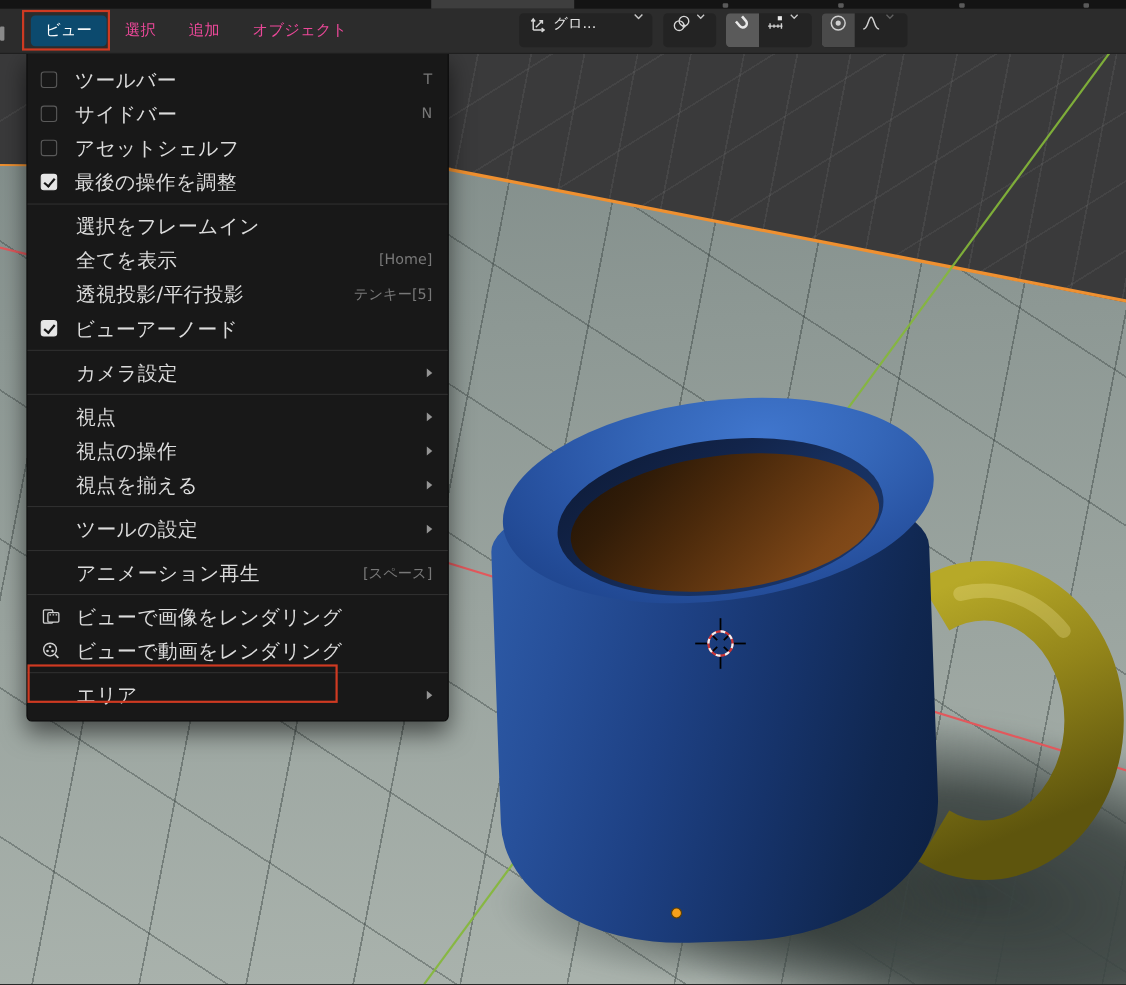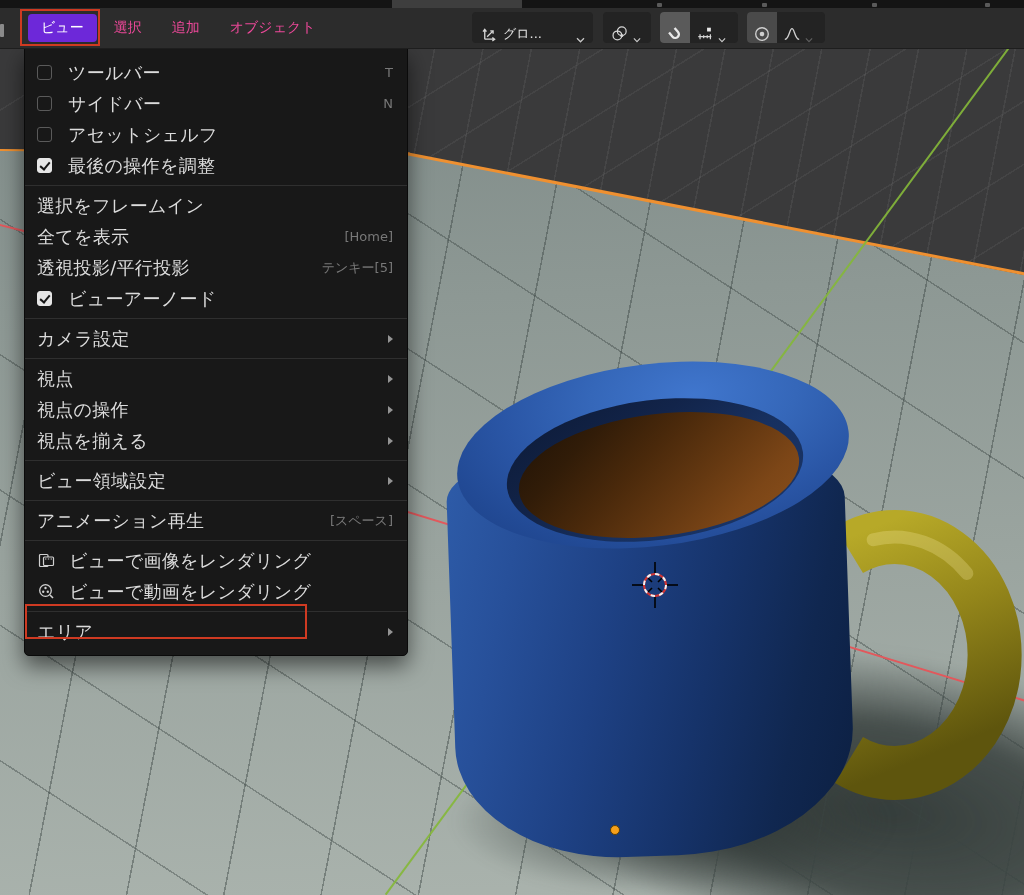--- a/index.html
+++ b/index.html
@@ -10,27 +10,27 @@
   .topstrip{position:absolute;top:0;left:0;width:1024px;height:8px;background:#141414;}
   .topstrip .frag-tab{position:absolute;left:392px;top:0;width:130px;height:8px;background:#3e3e3e;}
   .topstrip .dot{position:absolute;top:3px;width:5px;height:4px;background:#5a5a5a;border-radius:1px;}
 
   
   .header{position:absolute;top:8px;left:0;width:1024px;height:40px;background:#2c2c2c;
           border-bottom:1px solid #1e1e1e;z-index:40;}
   .hdr-frag{position:absolute;left:0;top:16px;width:4px;height:13px;background:#8a8a8a;border-radius:1px;}
   .menubar{position:absolute;left:28px;top:4px;display:flex;align-items:center;gap:4px;height:32px;}
   .menu-btn{font-size:14px;color:#ec4899;padding:5px 13px;border-radius:4px;cursor:default;white-space:nowrap;}
-  .menu-btn.checked{background:#6d28d9;color:#ffffff;}
+  .menu-btn.checked{background:#0c4a6e;color:#ffffff;}
   .annot-btn{position:absolute;left:20px;top:1px;width:80px;height:37px;border:2px solid #cf3a22;
              box-sizing:border-box;pointer-events:none;z-index:60;}
 
   .tgroup{position:absolute;top:4px;height:31px;background:#232323;border-radius:4px;display:flex;
           align-items:center;box-sizing:border-box;overflow:hidden;}
-  .tcell{display:flex;align-items:flex-end;height:100%;padding:0 6px;gap:4px;}
+  .tcell{display:flex;align-items:flex-start;height:100%;padding:0 6px;gap:4px;}
   .tcell.lit{background:#5a5a5a;}
   .tcell.mid{background:#4a4a4a;}
   .tlabel{font-size:13px;color:#e2e2e2;white-space:nowrap;}
   .chev{display:inline-block;}
   .chev.dim path{stroke:#5f5f5f;}
 
   
   .viewport{position:absolute;top:48px;left:0;width:1024px;height:847px;overflow:hidden;
             background:linear-gradient(178deg,#7e8a87 0%,#8d9894 30%,#9aa49f 60%,#aab3ad 100%);}
   .layer{position:absolute;inset:0;pointer-events:none;}
@@ -76,21 +76,21 @@
              background:#181818;border:1px solid #0a0a0a;border-radius:0 0 5px 5px;
              box-shadow:0 10px 22px rgba(0,0,0,.55);z-index:30;}
   .menu-row{display:flex;align-items:center;height:31px;padding:0 14px 0 12px;box-sizing:border-box;}
   .menu-check{width:15px;height:15px;margin-right:16px;border:1px solid #5a5a5a;border-radius:3px;
               box-sizing:border-box;position:relative;flex:none;}
   .menu-check.checked{background:#e6e6e6;border-color:#e6e6e6;}
   .menu-check.checked::after{content:"";position:absolute;left:4px;top:1px;width:4px;height:8px;
               border:solid #161616;border-width:0 2px 2px 0;transform:rotate(40deg);}
   .menu-icon{width:17px;height:17px;margin:0 14px 0 1px;flex:none;}
   .menu-label{font-size:18px;color:#dcdcdc;letter-spacing:.3px;white-space:nowrap;}
-  .menu-label.indent{}
+  .menu-label.indent{margin-left:32px;}
   .menu-shortcut{margin-left:auto;font-size:13px;color:#787878;white-space:nowrap;}
   .menu-sub-arrow{margin-left:auto;width:0;height:0;border-top:4.5px solid transparent;
                   border-bottom:4.5px solid transparent;border-left:5.5px solid #949494;flex:none;}
   .menu-sep{height:1px;background:#2f2f2f;margin:4px 0;}
   .annot-item{position:absolute;left:0;top:555px;width:282px;height:35px;border:2px solid #cf3a22;
               box-sizing:border-box;pointer-events:none;z-index:35;}
 </style>
 </head>
 <body>
 
@@ -278,21 +278,21 @@
         <span class="menu-label indent">視点の操作</span>
         <span class="menu-sub-arrow"></span>
       </div>
       <div class="menu-row">
         <span class="menu-label indent">視点を揃える</span>
         <span class="menu-sub-arrow"></span>
       </div>
       <div class="menu-sep"></div>
 
       <div class="menu-row">
-        <span class="menu-label indent">ビュー領域設定</span>
+        <span class="menu-label indent">ツールの設定</span>
         <span class="menu-sub-arrow"></span>
       </div>
       <div class="menu-sep"></div>
 
       <div class="menu-row">
         <span class="menu-label indent">アニメーション再生</span>
         <span class="menu-shortcut">[スペース]</span>
       </div>
       <div class="menu-sep"></div>
 

